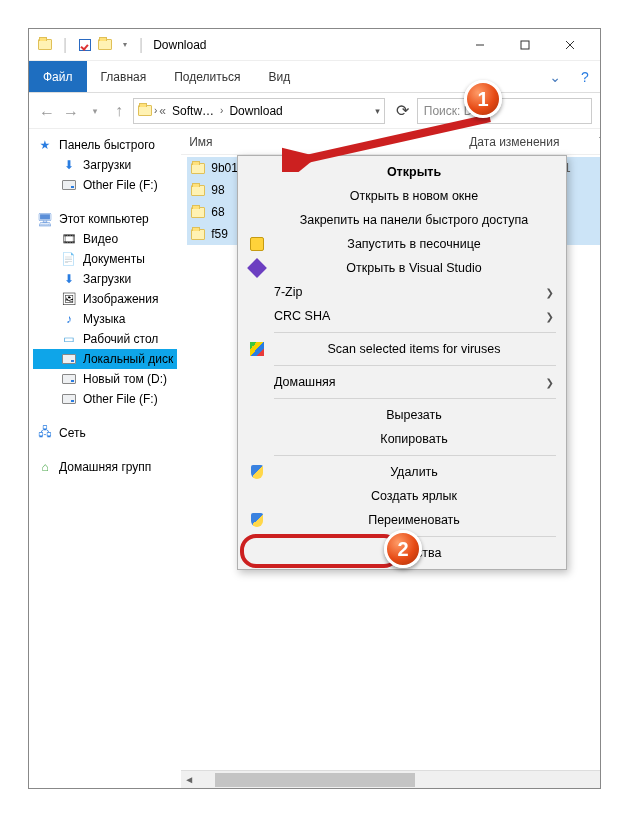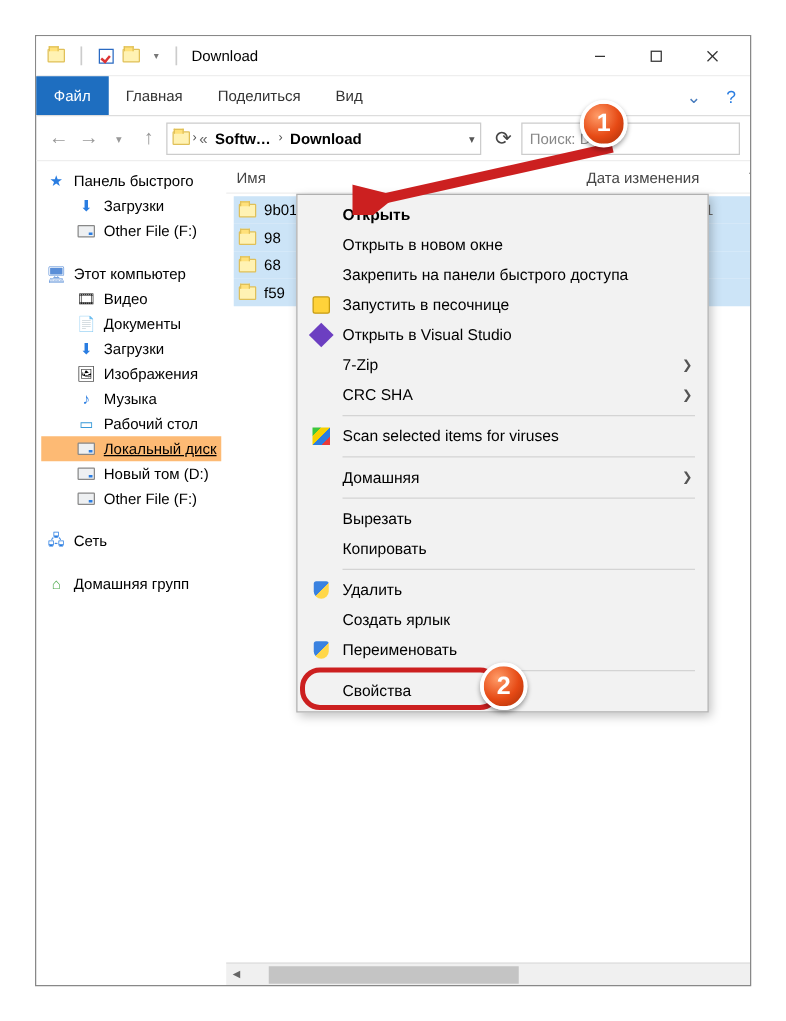--- a/index.html
+++ b/index.html
@@ -21,32 +21,32 @@
 
   .ribbon-tabs { display:flex; align-items:center; border-bottom:1px solid #ddd; height:32px; font-size:12px; }
   .tab { padding: 0 14px; height:100%; display:flex; align-items:center; color:#333; }
   .tab.file { background:#1e6ec0; color:#fff; }
   .ribbon-tabs .flex { flex:1; }
   .ribbon-ctl { width:30px; text-align:center; color:#4a7dbe; font-size:14px; }
 
   .nav-bar { display:flex; align-items:center; height:36px; padding:4px 8px; gap:4px; border-bottom:1px solid #eee; }
   .nav-ico { width:20px; height:20px; display:flex; align-items:center; justify-content:center; color:#999; }
   .breadcrumb { flex:1.5; border:1px solid #ccc; height:26px; display:flex; align-items:center; padding:0 4px; font-size:12px; gap:2px; }
-  .bc-seg { padding:0 4px;font-weight:bold; }
+  .bc-seg { padding:0 4px; }
   .bc-arrow { color:#555; font-size:10px; }
   .refresh { margin-left:4px; color:#444; }
   .search { flex:1; border:1px solid #ccc; height:26px; font-size:12px; color:#888; padding:0 6px; display:flex; align-items:center; }
 
   .body-row { flex:1; display:flex; overflow:hidden; }
   .nav-pane { width:160px; border-right:none; padding:6px 4px; font-size:12px; position:relative; }
   .tree-grp { margin-bottom:14px; }
   .tree-item { display:flex; align-items:center; gap:6px; padding:2px 4px 2px 14px; color:#000; white-space:nowrap; }
   .tree-item.sub { padding-left:28px; }
   .tree-item.hdr { padding-left:4px; }
-  .tree-item.sel { background:#fdba74;text-decoration:underline; }
+  .tree-item.sel { background:#0ea5e9; }
   .ti-icn { width:16px; height:16px; display:flex; align-items:center; justify-content:center; font-size:12px; }
   .star { color:#2a7de1; }
   .drive-box { width:14px; height:10px; background:#eef0f2; border:1px solid #888; border-radius:1px; position:relative; }
   .drive-box::after { content:""; position:absolute; bottom:1px; right:1px; width:3px; height:2px; background:#2a7de1; }
   .pc-ico { font-size:13px; color:#5b8fd8; }
 
   .content-pane { flex:1; display:flex; flex-direction:column; position:relative; }
   .col-headers { display:flex; font-size:12px; color:#444; border-bottom:1px solid #eee; height:26px; align-items:center; padding-left:8px; }
   .ch-name { width:280px; }
   .ch-date { width:130px; }
@@ -58,21 +58,21 @@
   .file-row.alt { background:#cce4f7; }
   .fr-name { width:280px; display:flex; align-items:center; gap:6px; }
   .fr-date { width:130px; color:#666; }
 
   .scroll-h { height:18px; background:#f0f0f0; border-top:1px solid #ddd; display:flex; align-items:center; }
   .sc-thumb { width:200px; height:14px; background:#c4c4c4; margin-left:18px; }
   .sc-btn { width:16px; text-align:center; color:#666; font-size:10px; }
 
   
   .ctx-menu { position:absolute; left:237px; top:155px; width:330px; background:#f2f2f2; border:1px solid #b0b0b0; box-shadow:2px 3px 8px rgba(0,0,0,0.25); font-size:12.5px; padding:4px 2px; z-index:50; }
-  .ctx-item { display:flex; align-items:center; gap:10px; padding:5px 10px 5px 34px; position:relative; color:#000; }
+  .ctx-item { display:flex; align-items:center; gap:10px; padding:5px 10px 5px 34px; position:relative; color:#000;justify-content:center; }
   .ctx-item.bold { font-weight:600; }
   .ctx-item .ci-icn { position:absolute; left:8px; width:18px; height:18px; display:flex; align-items:center; justify-content:center; }
   .ctx-item .sub-arrow { margin-left:auto; font-size:10px; color:#555; }
   .ctx-sep { height:1px; background:#d4d4d4; margin:4px 8px 4px 34px; }
 
   
   .callout-delete { position:absolute; left:240px; top:534px; width:160px; height:34px; border:4px solid #cc2020; border-radius:16px; z-index:60; }
 
   
   .red-arrow { position:absolute; left:282px; top:112px; z-index:70; }

